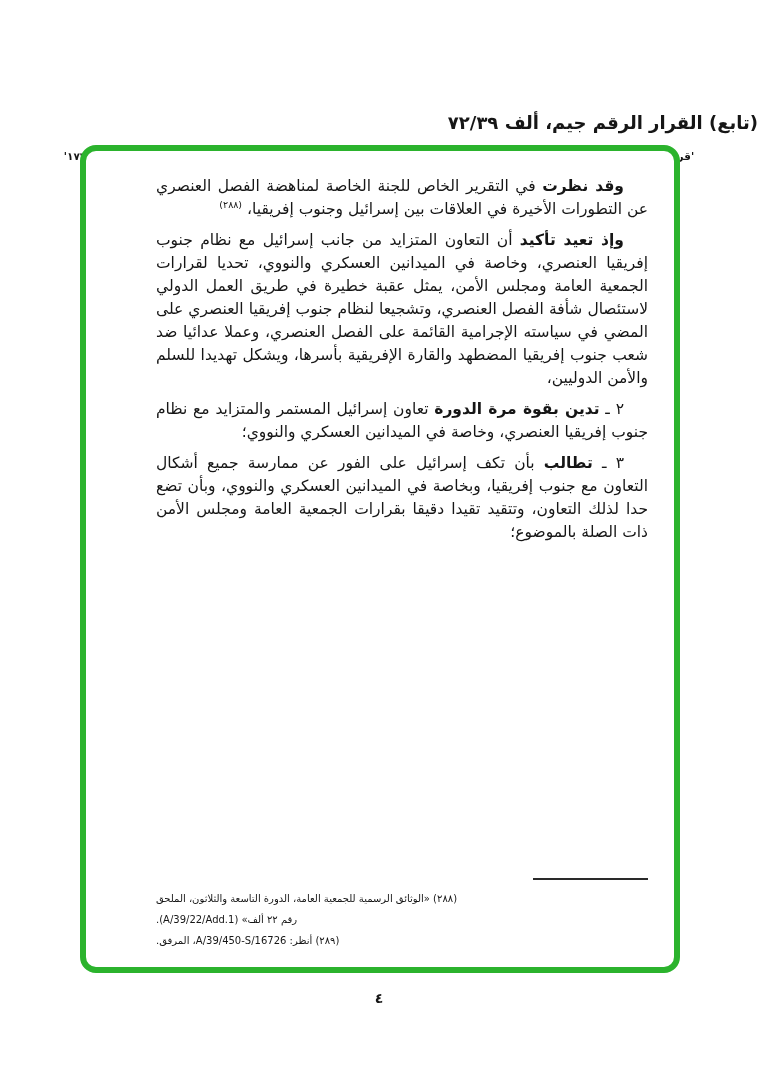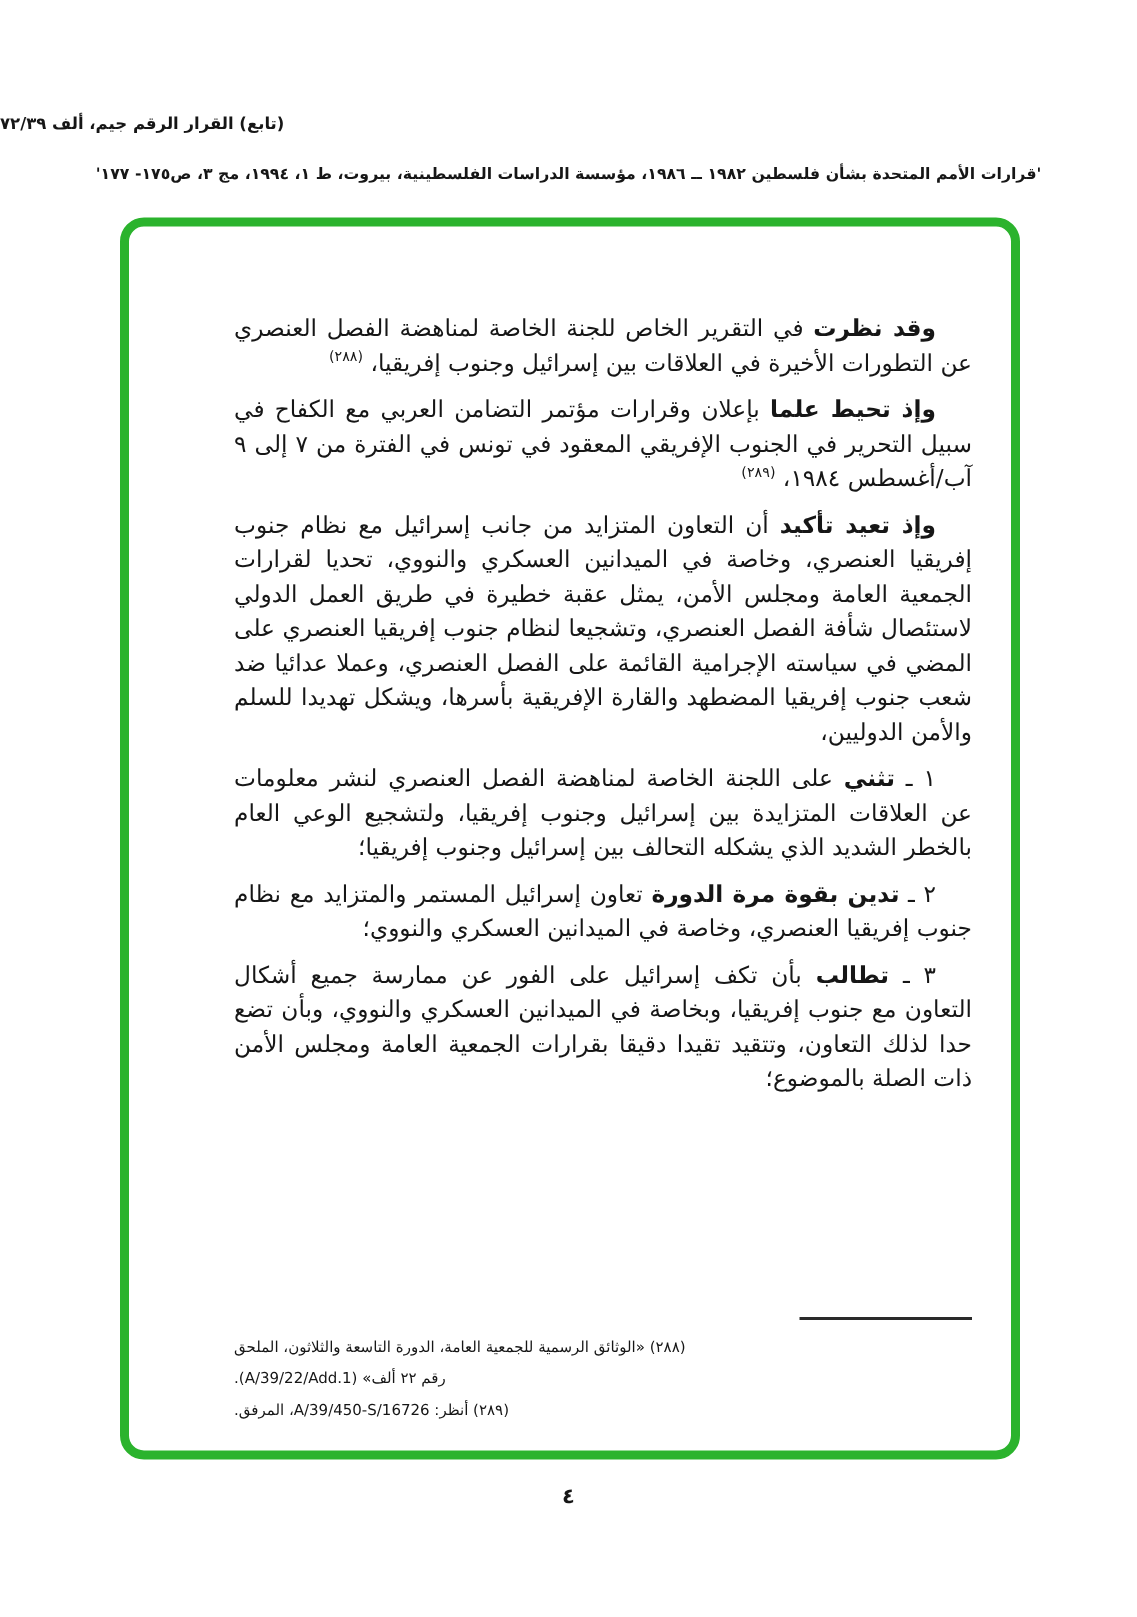--- a/index.html
+++ b/index.html
@@ -1,33 +1,33 @@
 <!DOCTYPE html>
 <html lang="ar"><head>
 <meta charset="utf-8">
 <style>
   html,body{margin:0;padding:0;}
   body{
     width:758px;height:1078px;background:#ffffff;color:#161616;
     font-family:"DejaVu Sans",sans-serif;position:relative;overflow:hidden;
   }
   .hdr-title{
-    margin-top:72px;text-align:left;font-weight:700;font-size:11px;line-height:22px;
+    margin-top:112px;text-align:right;font-weight:700;font-size:18px;line-height:22px;
   }
   .hdr-src{
     text-align:center;font-weight:700;font-size:10.5px;margin-top:16px;white-space:nowrap;
   }
   .gbox{
     position:absolute;left:80px;top:145px;width:600px;height:828px;box-sizing:border-box;
     border:6px solid #2bb32d;border-radius:16px;
     padding:24px 26px 16px 70px;
     display:flex;flex-direction:column;overflow:hidden;background:#fff;
   }
   .bodytext{
-    direction:rtl;text-align:justify;font-size:15.5px;line-height:23px;margin-top:33px;
+    direction:rtl;text-align:justify;font-size:15.5px;line-height:23px;
   }
   p.para{margin:0 0 8px 0;text-indent:24px;}
   .b{font-weight:700;}
   sup{font-size:9.5px;line-height:0;}
   .fns{direction:rtl;margin-top:auto;font-size:10px;line-height:21px;text-align:left;}
   .fnsep{width:115px;border-top:2px solid #2a2a2a;margin-bottom:8px;}
   .fn{margin:0;}
   .fn-indent{margin-right:64px;}
   .fn2{}
   .pgnum{
@@ -43,25 +43,23 @@
   <div class="hdr-title" dir="rtl">(تابع) القرار الرقم جيم، ألف ٧٢/٣٩</div>
 
   <div class="hdr-src" dir="rtl">'قرارات الأمم المتحدة بشأن فلسطين ١٩٨٢ ــ ١٩٨٦، مؤسسة الدراسات الفلسطينية، بيروت، ط ١، ١٩٩٤، مج ٣، ص١٧٥- ١٧٧'</div>
 
   <div class="gbox">
 
     <div class="bodytext" dir="rtl">
 
       <p class="para"><span></span><span class="b">وقد نظرت</span><span> في التقرير الخاص للجنة الخاصة لمناهضة الفصل العنصري عن التطورات الأخيرة في العلاقات بين إسرائيل وجنوب إفريقيا، </span><sup>(٢٨٨)</sup></p>
 
-      <p class="para"><span></span><span class="b">وإذ تحيط علما</span><span> بإعلان وقرارات مؤتمر التضامن العربي مع الكفاح في سبيل التحرير في الجنوب الإفريقي المعقود في تونس في الفترة من ٧ إلى ٩ آب/أغسطس ١٩٨٤، </span><sup>(٢٨٩)</sup></p>
 
       <p class="para"><span></span><span class="b">وإذ تعيد تأكيد</span><span> أن التعاون المتزايد من جانب إسرائيل مع نظام جنوب إفريقيا العنصري، وخاصة في الميدانين العسكري والنووي، تحديا لقرارات الجمعية العامة ومجلس الأمن، يمثل عقبة خطيرة في طريق العمل الدولي لاستئصال شأفة الفصل العنصري، وتشجيعا لنظام جنوب إفريقيا العنصري على المضي في سياسته الإجرامية القائمة على الفصل العنصري، وعملا عدائيا ضد شعب جنوب إفريقيا المضطهد والقارة الإفريقية بأسرها، ويشكل تهديدا للسلم والأمن الدوليين،</span><sup></sup></p>
 
-      <p class="para"><span>١ ـ </span><span class="b">تثني</span><span> على اللجنة الخاصة لمناهضة الفصل العنصري لنشر معلومات عن العلاقات المتزايدة بين إسرائيل وجنوب إفريقيا، ولتشجيع الوعي العام بالخطر الشديد الذي يشكله التحالف بين إسرائيل وجنوب إفريقيا؛</span><sup></sup></p>
 
       <p class="para"><span>٢ ـ </span><span class="b">تدين بقوة مرة الدورة</span><span> تعاون إسرائيل المستمر والمتزايد مع نظام جنوب إفريقيا العنصري، وخاصة في الميدانين العسكري والنووي؛</span><sup></sup></p>
 
       <p class="para"><span>٣ ـ </span><span class="b">تطالب</span><span> بأن تكف إسرائيل على الفور عن ممارسة جميع أشكال التعاون مع جنوب إفريقيا، وبخاصة في الميدانين العسكري والنووي، وبأن تضع حدا لذلك التعاون، وتتقيد تقيدا دقيقا بقرارات الجمعية العامة ومجلس الأمن ذات الصلة بالموضوع؛</span><sup></sup></p>
 
 
 
     </div>
 
     <div class="fns" dir="rtl">

